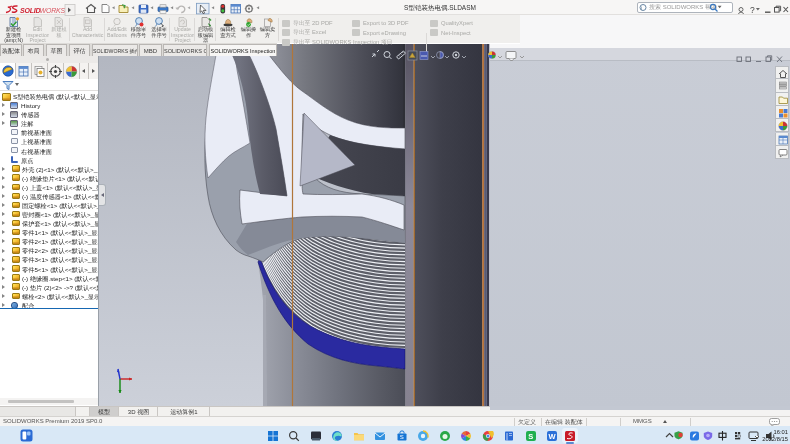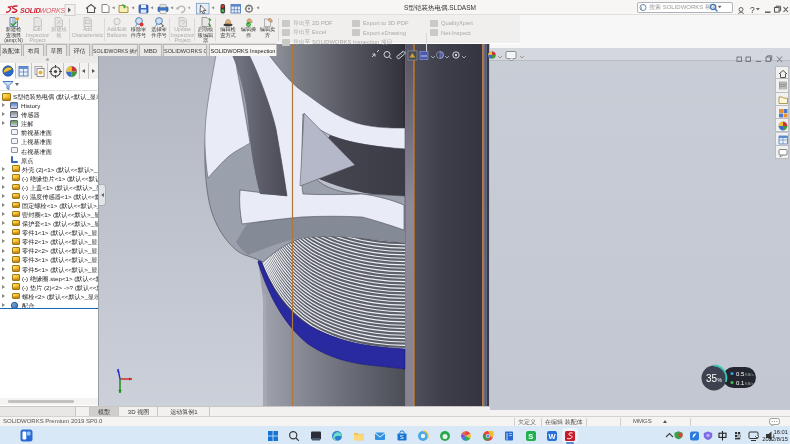--- a/index.html
+++ b/index.html
@@ -638,35 +638,20 @@
           <div class="pico" style="left:11px;width:7px;height:7px;background:linear-gradient(135deg,#7ab0e0,#3a70b8);border-radius:3px;border:0.5px solid #2a5088"></div>
           <span class="tlabel" style="left:22px">配合</span>
         </div>
 </div>
   <div class="abs" id="blueline" style="top:252px"></div>
   <div class="abs" id="hscroll" style="top:342px">
         <div class="abs" id="hthumb"></div>
       </div>
 </div>
 
-<div class="abs" id="gauge" style="left:701px;top:361px;width:60px;height:34px;z-index:15">
-      <svg width="60" height="34" style="position:absolute;left:0;top:0">
-<rect x="22" y="6" width="33" height="21" rx="10.5" fill="#23262e"></rect>
-<circle cx="13" cy="17" r="12.5" fill="#3c4250"></circle>
-<path d="M 13 4.5 A 12.5 12.5 0 0 1 24.8 20.9" fill="none" stroke="#3ec8b8" stroke-width="1.8"></path>
-<text x="5" y="21" font-size="10" fill="#fff" font-family="Liberation Sans">35</text>
-<text x="16.5" y="21" font-size="5" fill="#fff" font-family="Liberation Sans">%</text>
-<circle cx="31" cy="12.5" r="1.5" fill="#38a0e8"></circle>
-<text x="35" y="15" font-size="6" fill="#fff" font-family="Liberation Sans">0.5</text>
-<text x="44" y="15" font-size="4" fill="#9aa">KB/s</text>
-<circle cx="31" cy="21.5" r="1.5" fill="#48c048"></circle>
-<text x="35" y="24" font-size="6" fill="#fff" font-family="Liberation Sans">0.1</text>
-<text x="44" y="24" font-size="4" fill="#9aa">KB/s</text>
-</svg>
-    </div>
 
 <div class="abs" id="bottomtabs">
   <div class="abs" id="btnav" style="left:0;top:0;width:76px;height:10px;background:#e8e7e5;border-right:1px solid #c9c6c3"></div>
   <div class="btab" style="left:89px;width:30px;background:#cfcecd;border-left:1px solid #c9c6c3">模型</div>
   <div class="btab" style="left:120px;width:38px">3D 视图</div>
   <div class="btab" style="left:159px;width:51px">运动算例1</div>
 </div>
 
 <div class="abs" style="left:490px;top:406px;width:300px;height:4px;background:#c3c8d2;z-index:41"></div>
 <div class="abs" style="left:490px;top:410px;width:300px;height:6px;background:#f4f3f2;z-index:41"></div>

